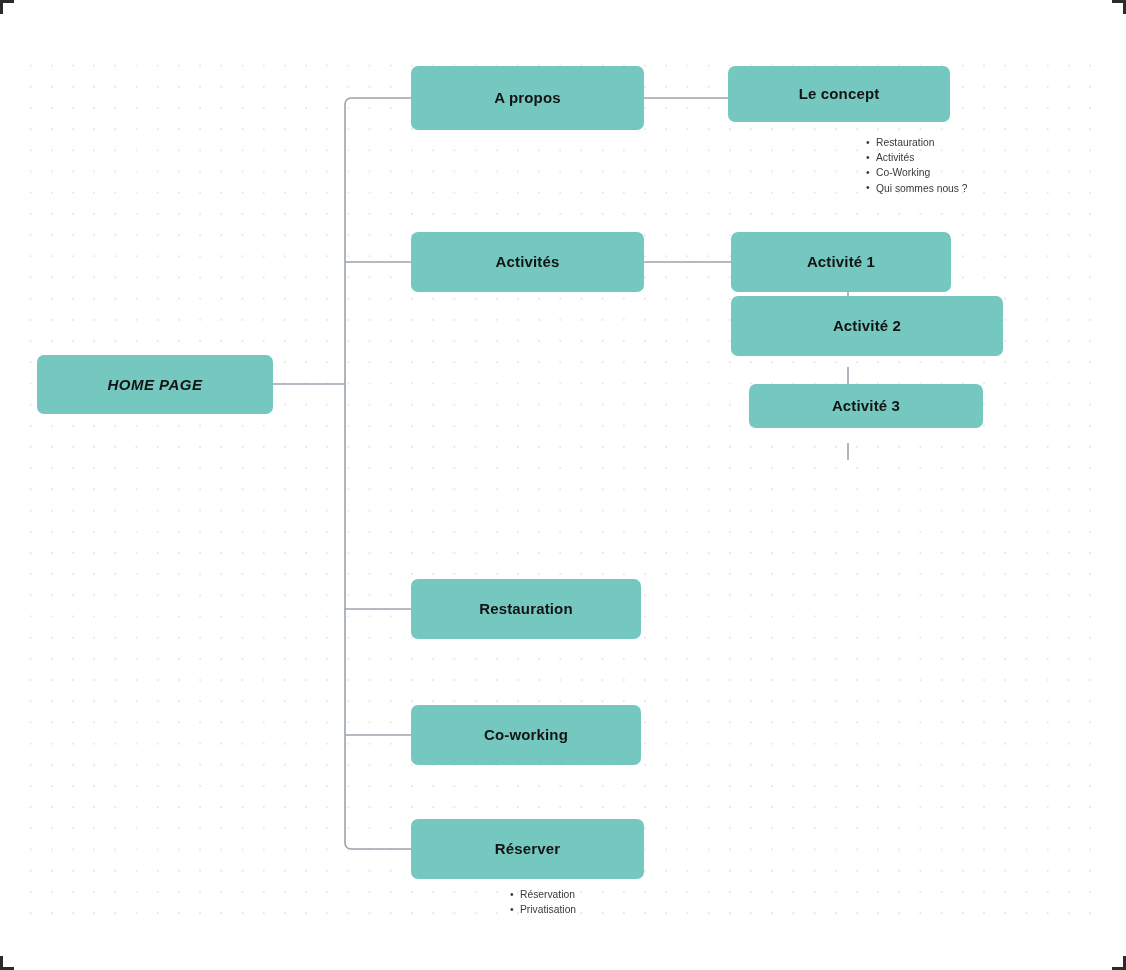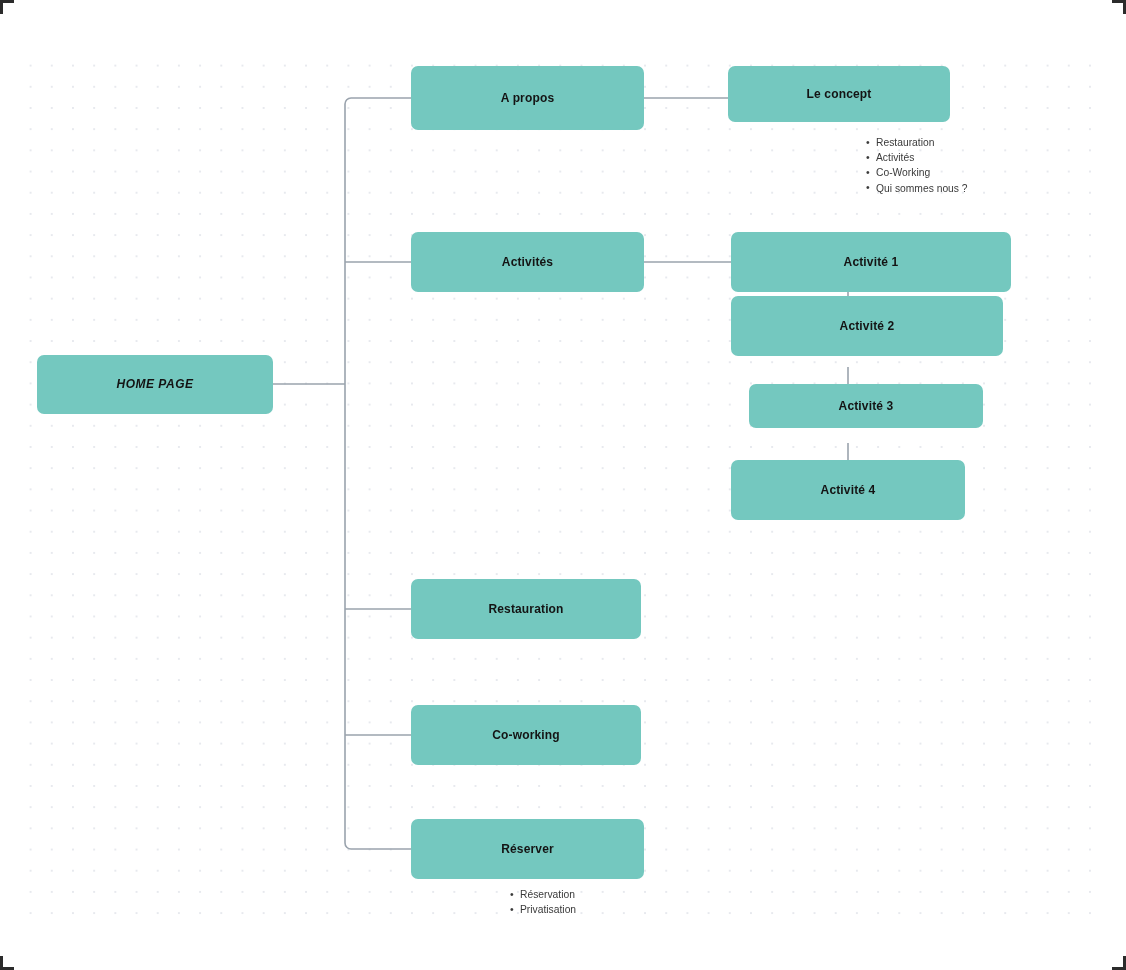--- a/index.html
+++ b/index.html
@@ -59,21 +59,21 @@
   .node {
     position: absolute;
     background: #74c8bf;
     border-radius: 7px;
     display: flex;
     align-items: center;
     justify-content: center;
     box-sizing: border-box;
   }
   .node-label {
-    font-size: 12px;
+    font-size: 15px;
     font-weight: bold;
     color: #141414;
     letter-spacing: 0.15px;
     text-align: center;
     line-height: 1.2;
   }
   .node-home .node-label {
     letter-spacing: 0.5px;
     font-style: italic;
   }
@@ -144,35 +144,32 @@
   </div>
 
   <div class="node" style="left:728px; top:66px; width:222px; height:56px;">
     <span class="node-label">Le concept</span>
   </div>
 
   <div class="node" style="left:411px; top:232px; width:233px; height:60px;">
     <span class="node-label">Activités</span>
   </div>
 
-  <div class="node" style="left:731px; top:232px; width:280px; height:60px;">
+  <div class="node" style="left:731px; top:232px; width:220px; height:60px;">
     <span class="node-label">Activité 1</span>
   </div>
 
   <div class="node" style="left:731px; top:296px; width:272px; height:60px;">
     <span class="node-label">Activité 2</span>
   </div>
 
   <div class="node" style="left:749px; top:384px; width:234px; height:44px;">
     <span class="node-label">Activité 3</span>
   </div>
 
-  <div class="node" style="left:731px; top:460px; width:234px; height:60px;">
-    <span class="node-label">Activité 4</span>
-  </div>
 
   <div class="node" style="left:411px; top:579px; width:230px; height:60px;">
     <span class="node-label">Restauration</span>
   </div>
 
   <div class="node" style="left:411px; top:705px; width:230px; height:60px;">
     <span class="node-label">Co-working</span>
   </div>
 
   <div class="node" style="left:411px; top:819px; width:233px; height:60px;">

